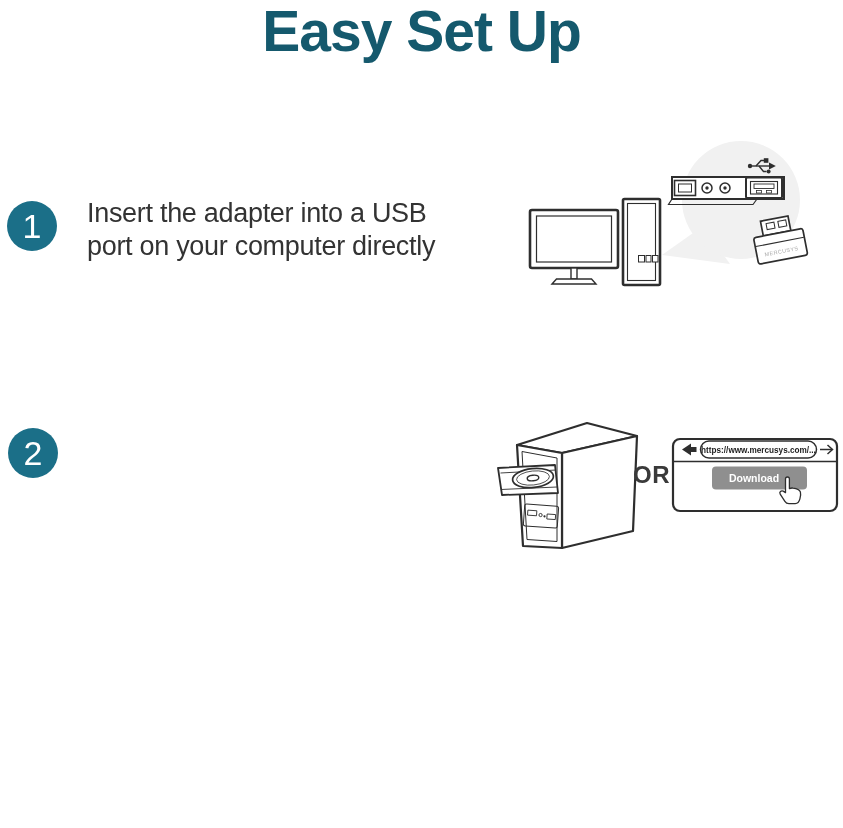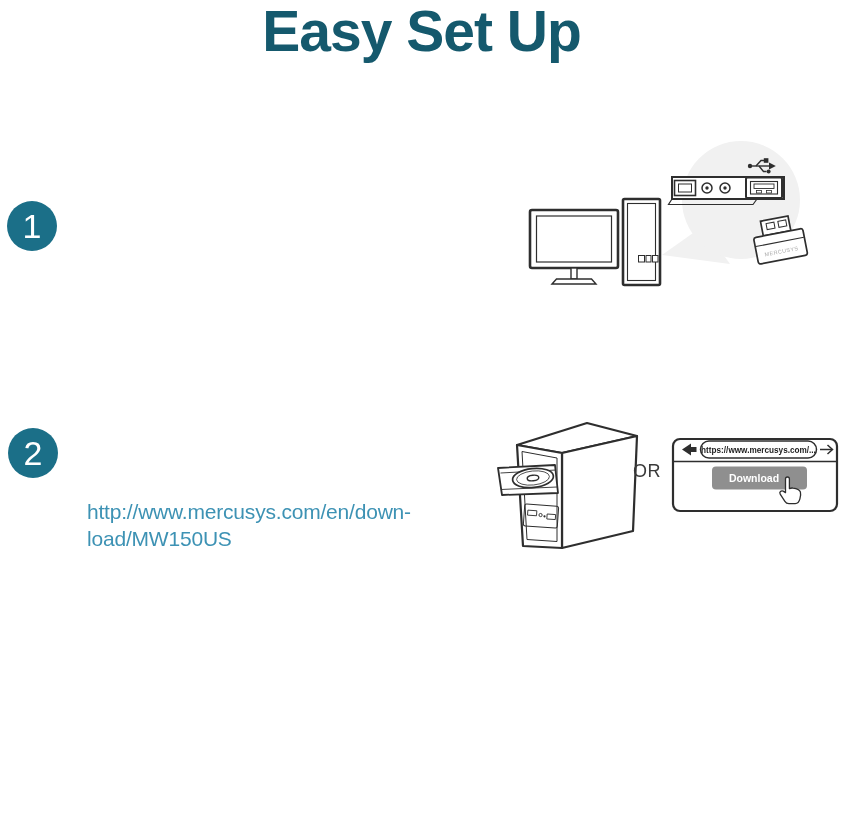--- a/index.html
+++ b/index.html
@@ -25,38 +25,40 @@
     white-space:pre-line;letter-spacing:-0.3px;
   }
   .text-1{left:87px;top:197px;}
   .text-2{left:87px;top:430px;}
   .text-3{left:97px;top:688px;}
   .step-link{
     position:absolute;left:87px;top:498px;margin:0;font-size:21px;line-height:27px;
     color:#3d92b4;white-space:pre-line;text-decoration:none;display:block;letter-spacing:-0.2px;
   }
   .or-label{
-    position:absolute;left:633px;top:461px;font-size:18px;font-weight:400;
+    position:absolute;left:633px;top:461px;font-size:24px;font-weight:700;
     color:#3a3a3a;letter-spacing:0.5px;
   }
   .illus{position:absolute;}
   .illus-1{left:500px;top:130px;}
   .illus-2{left:490px;top:418px;}
   .illus-3{left:595px;top:668px;}
 </style>
 </head>
 <body>
 
 <div class="canvas">
 
   <h1 class="page-title">Easy Set Up</h1>
 
   <div class="badge badge-1">
     <span>1</span>
   </div>
+  <p class="step-text text-1">Insert the adapter into a USB
+port on your computer directly</p>
 
   <svg class="illus illus-1" width="343" height="190" viewBox="0 0 343 190">
 
     <g>
       <polygon points="162,125 203,96 230,134" fill="#f1f1f1"></polygon>
       <circle cx="241" cy="70" r="59" fill="#f1f1f1"></circle>
     </g>
 
     <g stroke="#2e2e2e" fill="#ffffff">
       <rect x="30" y="80" width="88" height="58" rx="2" stroke-width="2.6"></rect>
@@ -105,22 +107,20 @@
       <rect x="29" y="5.5" width="8" height="6" fill="none" stroke-width="1"></rect>
       <rect x="2" y="17" width="50" height="27" rx="2.5" stroke-width="1.7"></rect>
       <line x1="2.5" y1="26" x2="51.5" y2="26" stroke-width="1"></line>
       <text x="27" y="37.5" text-anchor="middle" font-size="5.5" letter-spacing="0.4" fill="#a9a9a9" stroke="none" font-family="Liberation Sans, sans-serif">MERCUSYS</text>
     </g>
   </svg>
 
   <div class="badge badge-2">
     <span>2</span>
   </div>
-  <a class="step-link" href="#">http://www.mercusys.com/en/down-
-load/MW150US</a>
 
   <svg class="illus illus-2" width="353" height="140" viewBox="0 0 353 140">
 
     <g stroke="#2e2e2e" fill="#ffffff" stroke-linejoin="round">
       <polygon points="27,27 97,5 147,18 72,35" stroke-width="2.2"></polygon>
       <polygon points="72,35 147,18 143,113 72,130" stroke-width="2.2"></polygon>
       <polygon points="27,27 72,35 72,130 33,128" stroke-width="2.2"></polygon>
       <polygon points="32,33.5 67,40 67,123.5 37,121.5" fill="none" stroke-width="1"></polygon>
       <g transform="rotate(4 50 98)">
         <rect x="34" y="87" width="34" height="22" rx="2" fill="none" stroke-width="1"></rect>

